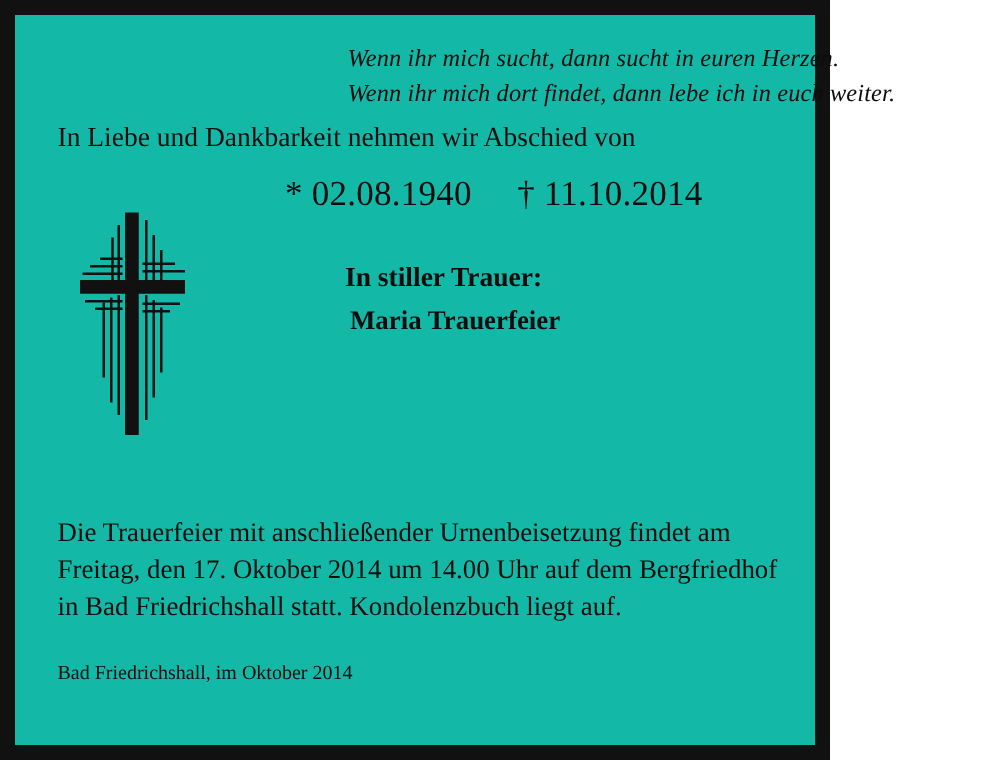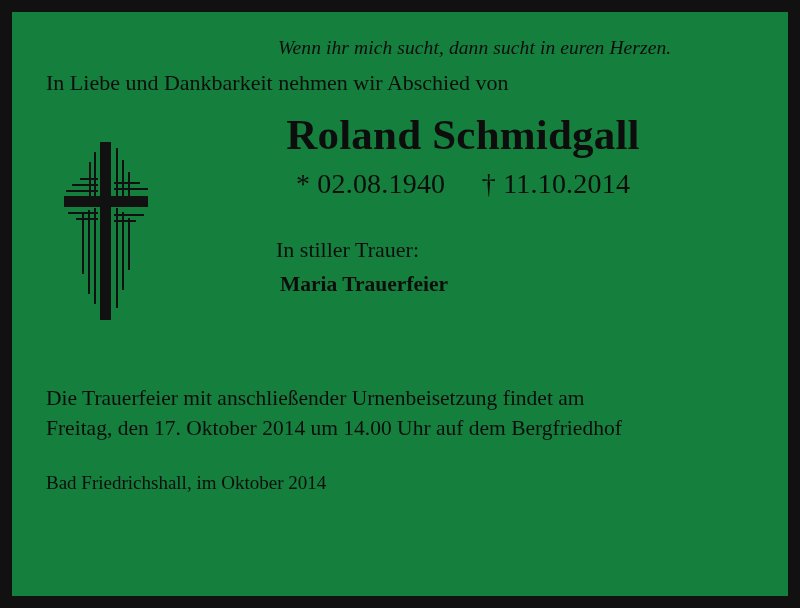--- a/index.html
+++ b/index.html
@@ -9,23 +9,23 @@
   }
   body {
     width: 800px;
     height: 608px;
     font-family: "Liberation Serif", serif;
     color: #0d0d0d;
   }
   .notice {
     position: relative;
     box-sizing: border-box;
-    width: 800px;
+    width: 664px;
     height: 608px;
-    background: #15803d;
+    background: #14b8a6;
     border: 12px solid #111111;
     padding: 22px 30px 2px 34px;
   }
   .epitaph {
     margin-left: 232px;
     font-style: italic;
     font-size: 19.5px;
     line-height: 1.42;
     letter-spacing: 0.1px;
   }
@@ -68,49 +68,51 @@
   }
   .dates .sep { display: inline-block; width: 22px; }
 
   .mourners {
     margin-left: 230px;
     margin-top: 36px;
   }
   .mourners .lead {
     font-size: 22px;
     line-height: 1.25;
+    font-weight: bold;
   }
   .mourners .family {
     margin-top: 7px;
     font-size: 21.5px;
     font-weight: bold;
     line-height: 1.35;
     padding-left: 4px;
   }
 
   .ceremony {
     margin-top: 26px;
     font-size: 21.5px;
     line-height: 1.38;
   }
   .ceremony div { white-space: nowrap; font-family: Liberation Serif, serif; }
 
   .place-date {
     margin-top: 28px;
-    font-size: 19px;
+    font-size: 16px;
     line-height: 1.25;
   }
 </style>
 </head>
 <body>
 
 <div class="notice">
 
   <div class="epitaph">
     <div>Wenn ihr mich sucht, dann sucht in euren Herzen.</div>
+    <div>Wenn ihr mich dort findet, dann lebe ich in euch weiter.</div>
   </div>
 
   <div class="intro">In Liebe und Dankbarkeit nehmen wir Abschied von</div>
 
   <div class="middle">
 
     <div class="cross-wrap">
       <svg width="108" height="190" viewBox="0 0 108 190" xmlns="http://www.w3.org/2000/svg">
         <g fill="#111111">
 
@@ -139,37 +141,37 @@
           <rect x="32" y="76" width="2" height="84"></rect>
           <rect x="26" y="80" width="2" height="60"></rect>
           <rect x="60" y="74" width="2" height="100"></rect>
           <rect x="66" y="78" width="2" height="78"></rect>
           <rect x="72" y="84" width="2" height="52"></rect>
         </g>
       </svg>
     </div>
 
     <div class="name-block">
-      <div class="deceased-name">Roland Schmidgall</div>
       <div class="dates">
         <span>*</span>
         <span>02.08.1940</span>
         <span class="sep"></span>
         <span>†</span>
         <span>11.10.2014</span>
       </div>
     </div>
 
     <div class="mourners">
       <div class="lead">In stiller Trauer:</div>
       <div class="family">Maria Trauerfeier</div>
     </div>
 
   </div>
 
   <div class="ceremony">
     <div>Die Trauerfeier mit anschließender Urnenbeisetzung findet am</div>
     <div>Freitag, den 17. Oktober 2014 um 14.00 Uhr auf dem Bergfriedhof</div>
+    <div>in Bad Friedrichshall statt. Kondolenzbuch liegt auf.</div>
   </div>
 
   <div class="place-date">Bad Friedrichshall, im Oktober 2014</div>
 
 </div>
 
 </body></html>

